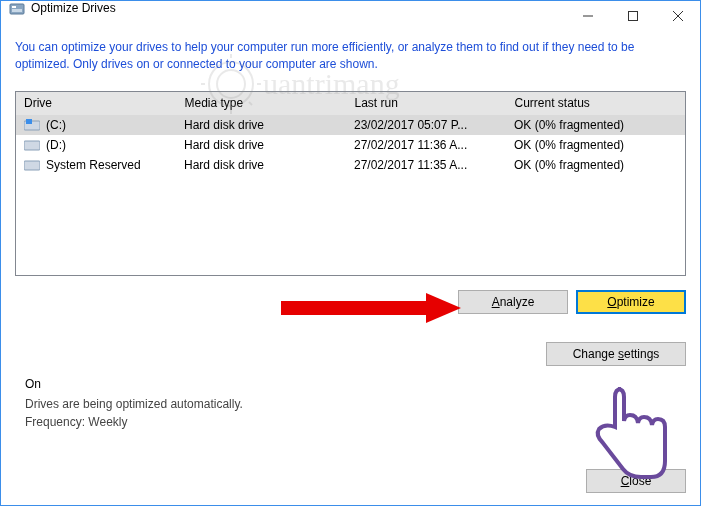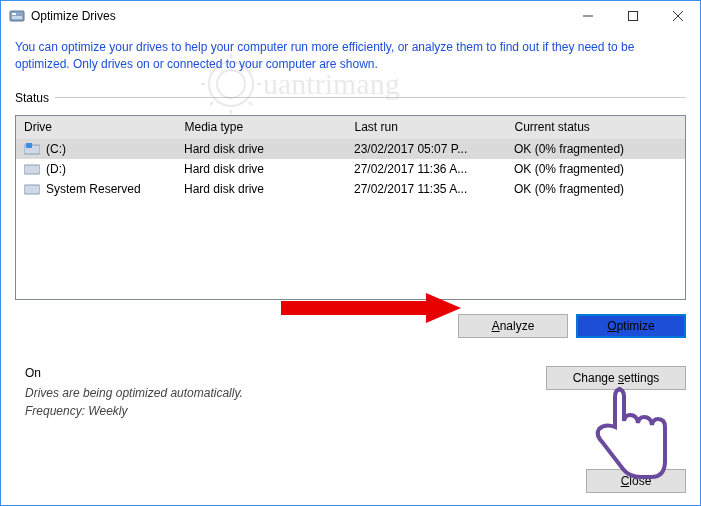--- a/index.html
+++ b/index.html
@@ -1,38 +1,38 @@
 <!DOCTYPE html>
 <html><head>
 <meta charset="utf-8">
 <style>
 * { box-sizing: border-box; margin: 0; padding: 0; }
 body { font-family: 'Segoe UI', Tahoma, sans-serif; font-size: 12px; background: #fff; width: 701px; height: 506px; overflow: hidden; border: 1px solid #3b8eea; position: relative; }
-.titlebar { height: 30px; display: flex; align-items: center; padding: 0 0 0 8px; }
+.titlebar { height: 30px; display: flex; align-items: flex-start; padding: 0 0 0 8px; }
 .titlebar .app-icon { width: 16px; height: 16px; margin-right: 6px; }
 .titlebar .title { color: #000; font-size: 12px; flex: 1; }
 .titlebar .controls { display: flex; height: 100%; }
 .titlebar .controls .ctrl { width: 45px; display: flex; align-items: center; justify-content: center; color: #555; }
 .content { padding: 8px 14px 0 14px; }
 .desc { font-size: 12px; color: #1d4ed8; line-height: 1.4; margin-bottom: 18px; }
 .section-label { font-size: 12px; color: #000; display: flex; align-items: center; gap: 6px; margin-bottom: 10px; }
 .section-label::after { content: ""; flex: 1; height: 1px; background: #ccc; }
 .table-wrap { border: 1px solid #828790; background: #fff; height: 185px; }
 table { width: 100%; border-collapse: collapse; font-size: 12px; }
 thead td { background: #e5e5e5; border-bottom: 1px solid #e5e5e5; border-right: 1px solid #e5e5e5; padding: 4px 8px; text-align: left; font-weight: normal; }
 tbody td { padding: 3px 8px; }
 tbody tr.selected { background: #dadada; }
 .drive-cell { display: flex; align-items: center; gap: 6px; }
 .drive-icon { width: 16px; height: 12px; display: inline-block; }
 .button-row { display: flex; justify-content: flex-end; gap: 8px; margin: 14px 0 28px 0; }
 .btn { min-width: 110px; height: 24px; border: 1px solid #adadad; background: #e1e1e1; font-size: 12px; font-family: inherit; cursor: pointer; padding: 0 10px; }
-.btn.focus { border: 2px solid #0078d7; background: #1d4ed8; }
-.sched { padding-left: 10px; }
+.btn.focus { border: 2px solid #0078d7; background: #fde047; }
+.sched { padding-left: 10px; margin-top: 35px; }
 .sched .on { font-size: 12px; margin-bottom: 6px; }
-.sched .line { font-size: 12px; color: #444; margin-bottom: 4px; font-style: italic; }
+.sched .line { font-size: 12px; color: #444; margin-bottom: 4px; }
 .sched-row { display: flex; }
 .sched-left { flex: 1; }
 .sched-right { padding-top: 0; }
 .footer { position: absolute; bottom: 12px; right: 14px; margin-left: 44px; }
 
 .arrow { position: absolute; left: 280px; top: 287px; pointer-events: none; }
 .hand { position: absolute; left: 580px; top: 378px; pointer-events: none; }
 .watermark { position: absolute; left: 200px; top: 53px; opacity: 0.18; pointer-events: none; }
 </style>
 </head>
@@ -63,23 +63,20 @@
           <line x1="0" y1="0" x2="10" y2="10" stroke="#333" stroke-width="1"></line>
           <line x1="10" y1="0" x2="0" y2="10" stroke="#333" stroke-width="1"></line>
         </svg>
     </div>
   </div>
 </div>
 
 <div class="content">
   <p class="desc">You can optimize your drives to help your computer run more efficiently, or analyze them to find out if they need to be optimized. Only drives on or connected to your computer are shown.</p>
 
-  <div class="section-label">
-      <span>Status</span>
-    </div>
 
   <div class="table-wrap">
     <table>
       <thead>
         <tr>
           <td style="width:160px">Drive</td>
           <td style="width:170px">Media type</td>
           <td style="width:160px">Last run</td>
           <td>Current status</td>
         </tr>

